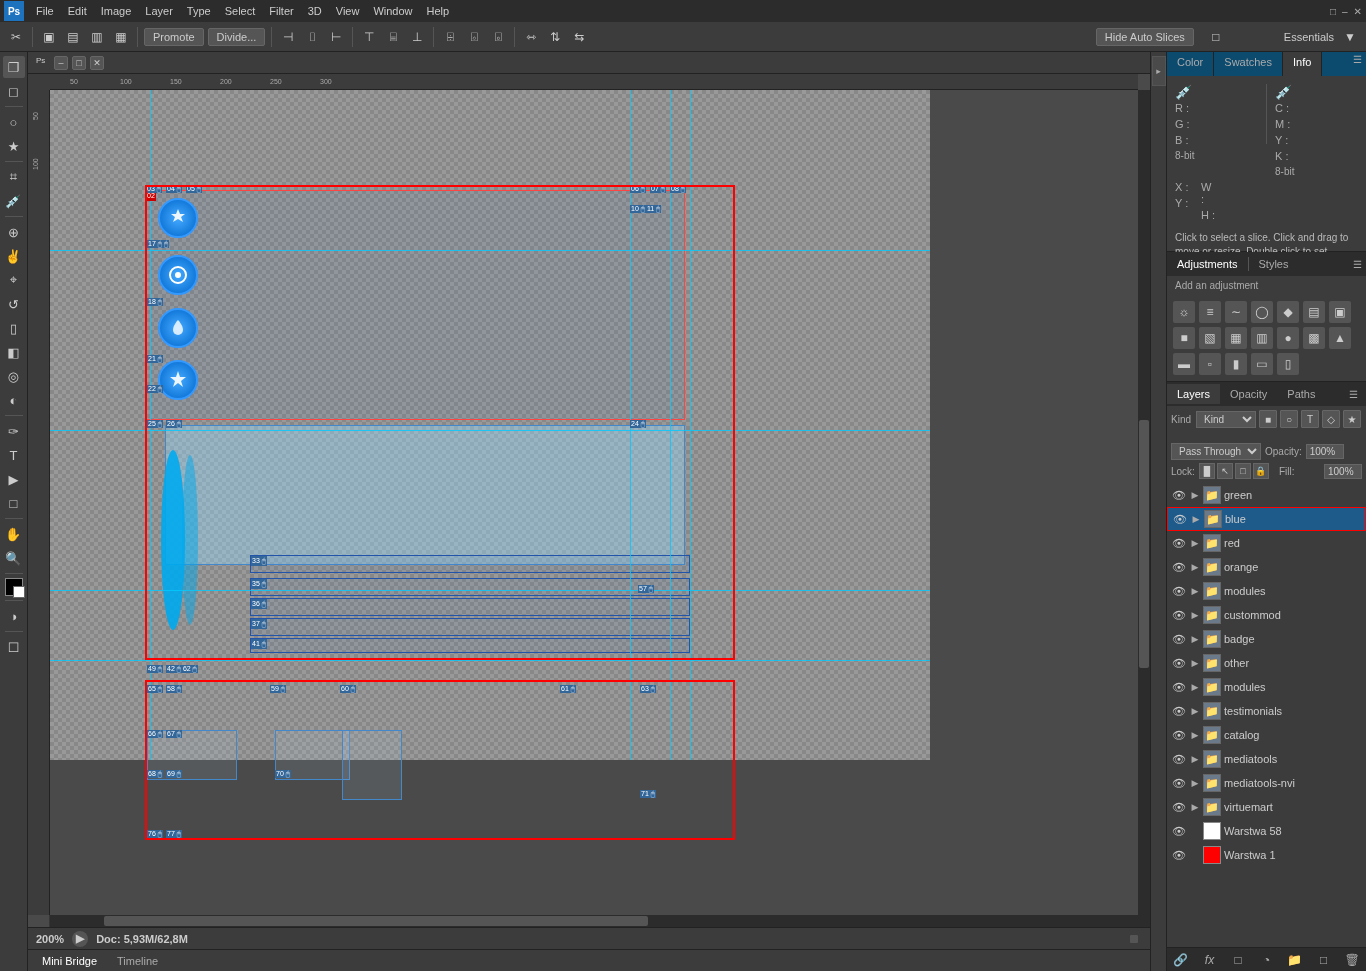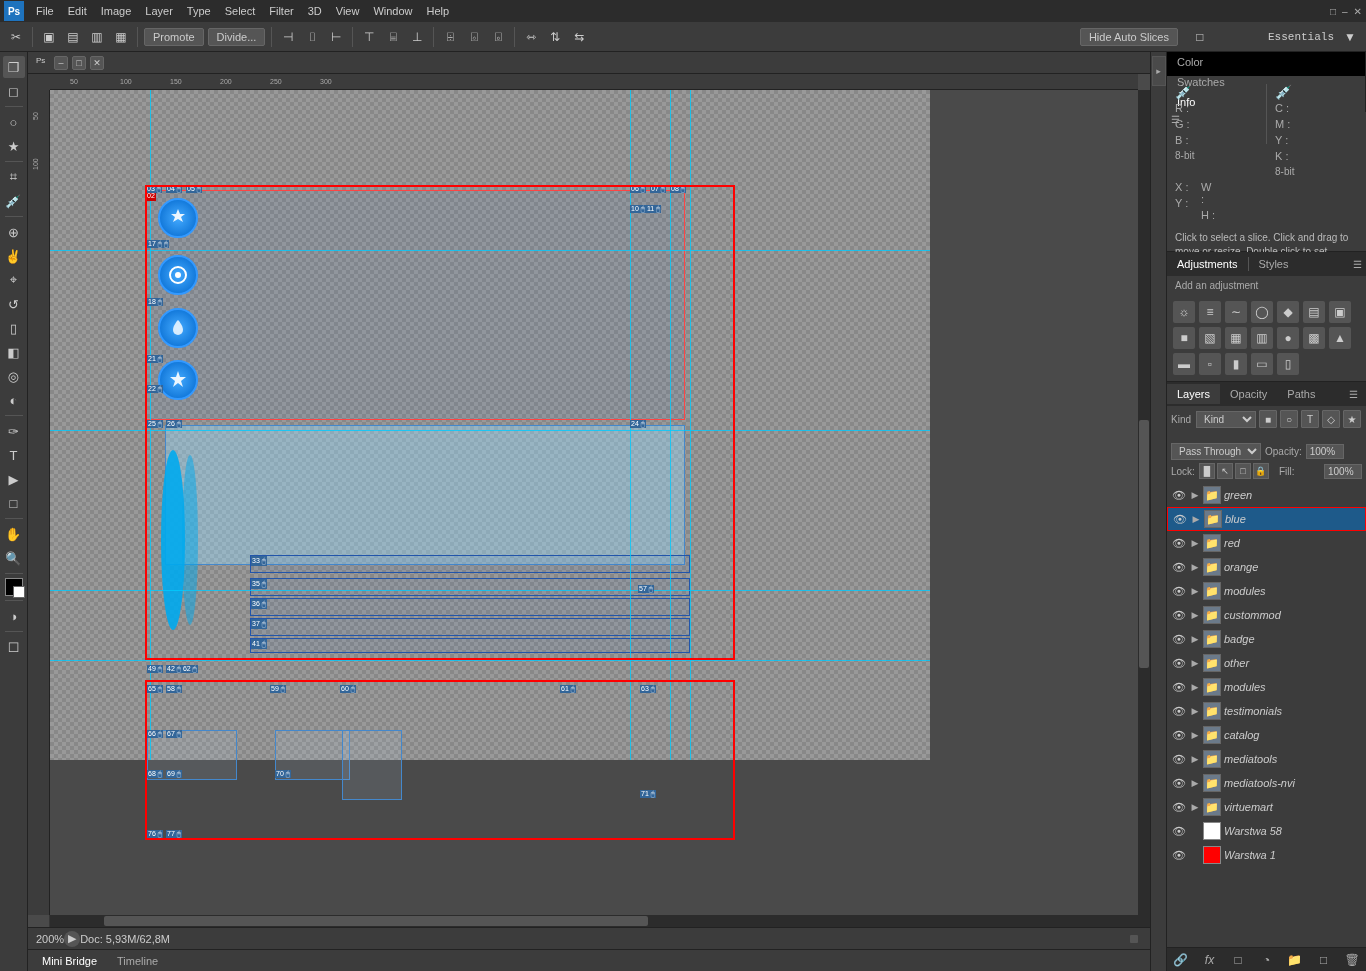--- a/index.html
+++ b/index.html
@@ -26,28 +26,28 @@
     .tool-sep { width: 18px; height: 1px; background: #555; margin: 2px 0; }
 
     
     #center-area { flex: 1; display: flex; flex-direction: column; }
     #doc-titlebar { background: #3c3c3c; height: 22px; display: flex; align-items: center; padding: 0 8px; border-bottom: 1px solid #222; gap: 4px; }
     #doc-titlebar .doc-title { font-size: 11px; color: #ccc; flex: 1; }
     .win-btn { width: 14px; height: 14px; border-radius: 2px; background: #555; border: 1px solid #666; cursor: pointer; display: flex; align-items: center; justify-content: center; font-size: 9px; color: #ccc; }
     #doc-canvas-area { position: relative; overflow: hidden; background: #4a4a4a; height: calc(100% - 22px - 22px); }
 
     
-    #status-bar { height: 22px; background: #3c3c3c; border-top: 1px solid #222; display: flex; align-items: center; padding: 0 8px; font-size: 11px; color: #ccc; }
+    #status-bar { height: 22px; background: #3c3c3c; border-top: 1px solid #222; display: flex; align-items: center; padding: 0 8px; gap: 8px; font-size: 11px; color: #ccc; font-weight: bold; }
 
     
     #right-panel { width: 200px; background: #3c3c3c; border-left: 1px solid #222; display: flex; flex-direction: column; }
 
     
     #right-top { height: 200px; border-bottom: 1px solid #222; }
-    #right-top-tabs { display: flex; background: #000000; height: 24px; flex-direction: column; }
+    #right-top-tabs { display: flex; background: #0c4a6e; height: 24px; }
     .rtab { padding: 4px 10px; font-size: 11px; color: #aaa; cursor: pointer; border-right: 1px solid #222; }
     .rtab.active { background: #3c3c3c; color: #fff; }
     #color-info { padding: 8px; font-size: 11px; }
     .info-row { display: flex; align-items: center; margin-bottom: 4px; gap: 4px; }
     .info-row .label { color: #aaa; width: 16px; }
     .info-row .value { color: #ccc; }
     .info-divider { width: 1px; background: #555; height: 60px; margin: 0 8px; }
     .info-section { display: flex; gap: 0; }
     .info-col { flex: 1; }
 
@@ -82,21 +82,21 @@
 
     
     #layer-list { flex: 1; overflow-y: auto; background: #3c3c3c; }
     #layer-list::-webkit-scrollbar { width: 8px; background: #2c2c2c; }
     #layer-list::-webkit-scrollbar-thumb { background: #555; }
     .layer-item { display: flex; align-items: center; height: 24px; padding: 0 4px; cursor: pointer; gap: 3px; }
     .layer-item.selected { background: #1e5a8a; border: 1px solid #ff0000; }
     .layer-eye { width: 16px; height: 16px; display: flex; align-items: center; justify-content: center; font-size: 11px; cursor: pointer; }
     .layer-arrow { width: 10px; height: 16px; display: flex; align-items: center; justify-content: center; font-size: 9px; color: #aaa; cursor: pointer; }
     .layer-thumb { width: 18px; height: 18px; background: #555; border: 1px solid #666; display: flex; align-items: center; justify-content: center; }
-    .layer-name { font-size: 11px; color: #ccc; flex: 1; font-style: italic; }
+    .layer-name { font-size: 11px; color: #ccc; flex: 1; }
     .layer-thumb-folder { background: #6b7a8a; }
 
     
     #layer-bottom { height: 24px; background: #2c2c2c; display: flex; align-items: center; justify-content: space-between; padding: 0 4px; border-top: 1px solid #222; }
     .layer-bottom-btn { width: 20px; height: 20px; display: flex; align-items: center; justify-content: center; font-size: 12px; color: #aaa; cursor: pointer; }
 
     
     .ruler-h { position: absolute; top: 0; left: 22px; right: 0; height: 16px; background: #3c3c3c; border-bottom: 1px solid #222; }
     .ruler-v { position: absolute; top: 0; left: 0; width: 22px; bottom: 0; background: #3c3c3c; border-right: 1px solid #222; }
     .ruler-corner { position: absolute; top: 0; left: 0; width: 22px; height: 16px; background: #3c3c3c; z-index: 10; }
@@ -188,21 +188,21 @@
     <div class="toolbar-icon">⌻</div>
     <div class="toolbar-sep"></div>
     <div class="toolbar-icon">⇿</div>
     <div class="toolbar-icon">⇅</div>
     <div class="toolbar-icon">⇆</div>
     <div style="flex:1"></div>
     <button class="toolbar-btn">Hide Auto Slices</button>
     <div style="width:4px"></div>
     <div class="toolbar-icon">□</div>
     <div style="width:50px"></div>
-    <div style="font-size:11px;color:#ccc;margin-right:2px;font-family:Liberation Mono, monospace;">Essentials</div>
+    <div style="font-size:11px;color:#ccc;margin-right:2px;">Essentials</div>
     <div class="toolbar-icon">▼</div>
   </div>
 
   <div id="main-layout">
 
     <div id="left-tools">
       <div class="tool-btn active">❐</div>
       <div class="tool-btn">◻</div>
       <div class="tool-sep"></div>
       <div class="tool-btn">○</div>

